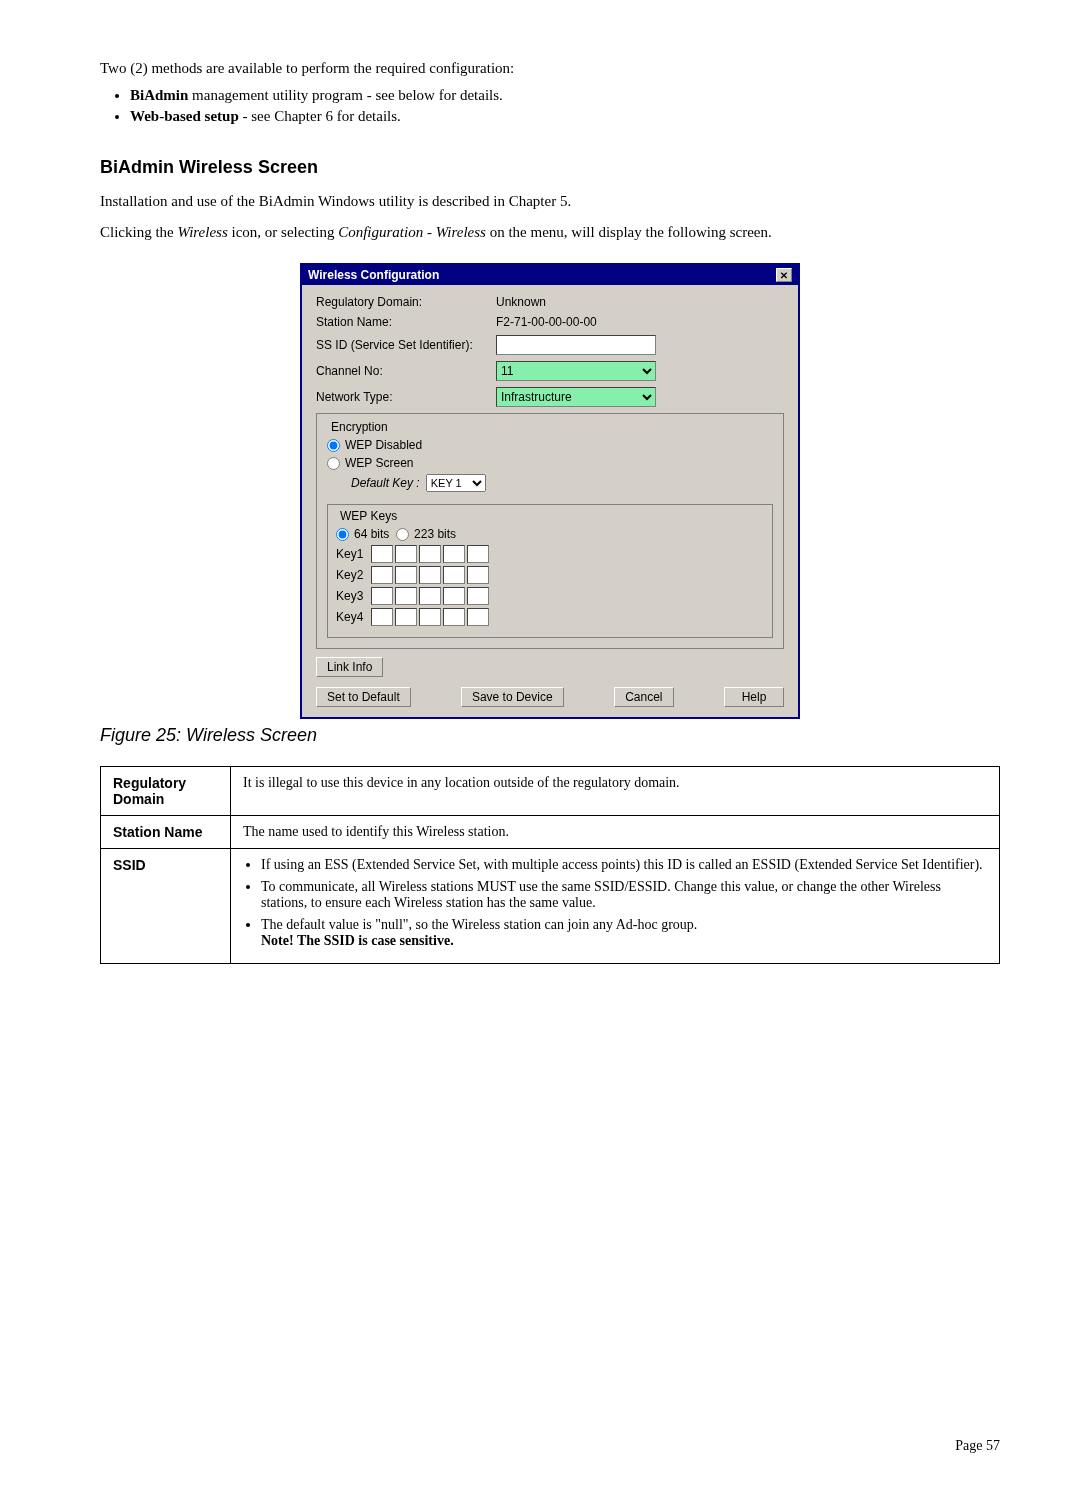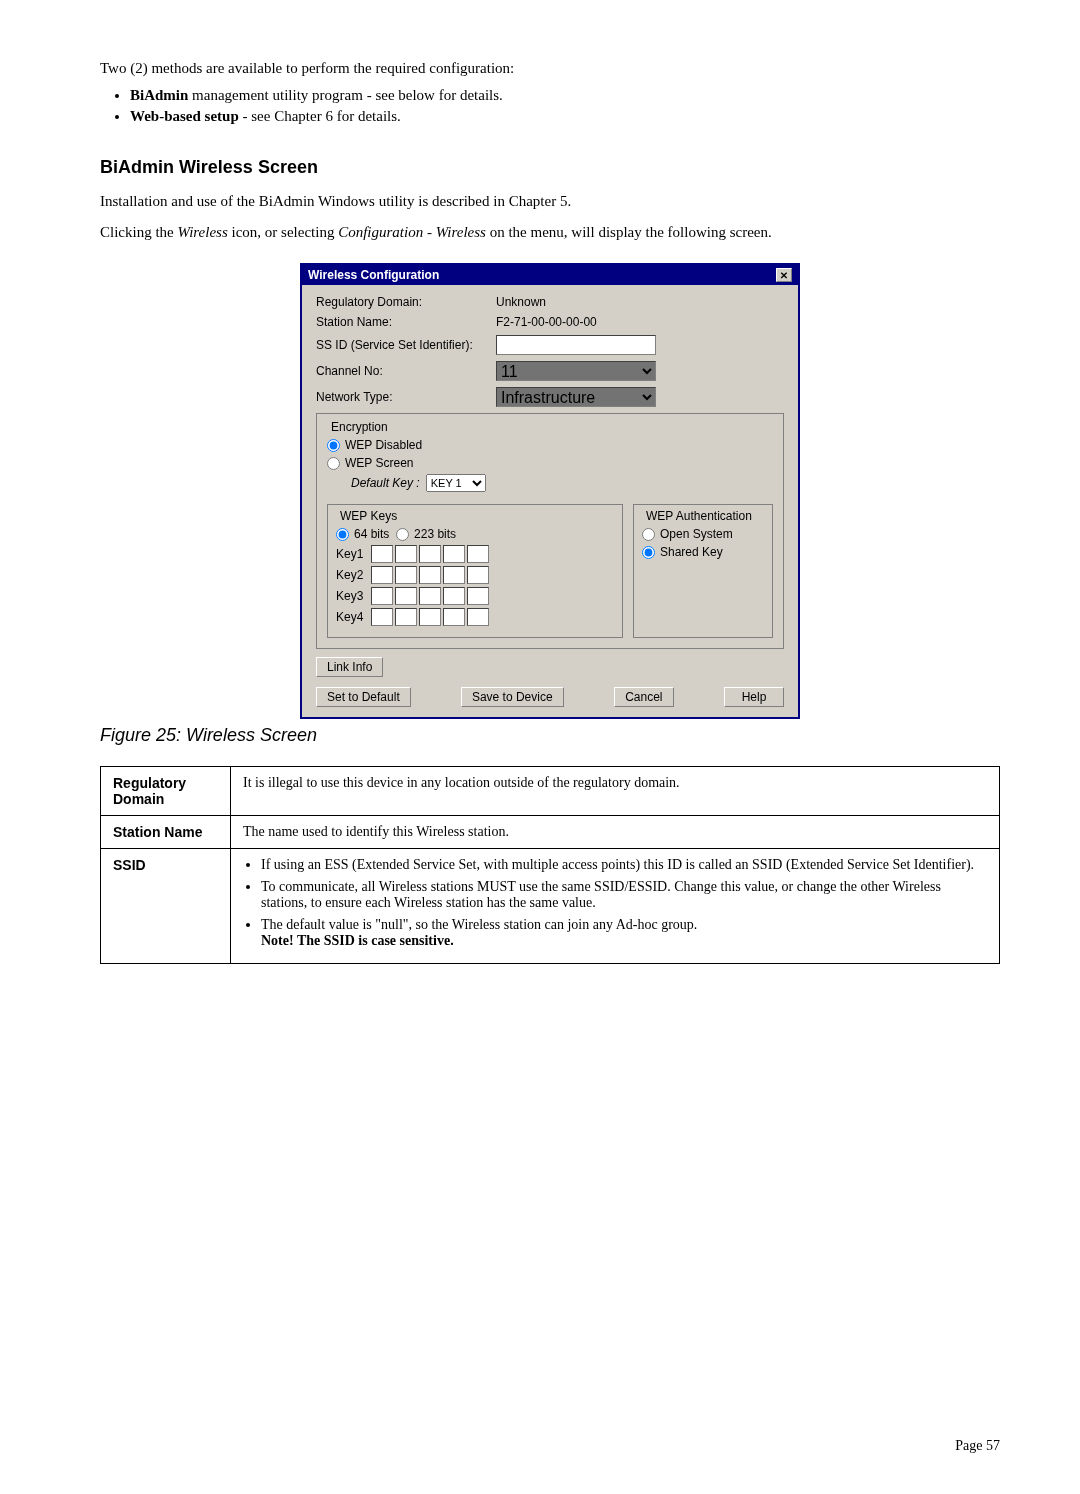--- a/index.html
+++ b/index.html
@@ -82,23 +82,23 @@
       border-left-color: #404040;
       background: #fff;
       height: 20px;
       font-size: 12px;
       padding: 0 3px;
     }
     .win-select {
       border: 1px solid #808080;
       border-top-color: #404040;
       border-left-color: #404040;
-      background: #737373;
+      background: #86efac;
       height: 20px;
-      font-size: 16px;
+      font-size: 12px;
       width: 160px;
     }
     .encryption-group {
       border: 1px solid #808080;
       padding: 6px 10px 10px 10px;
       margin-top: 6px;
       margin-bottom: 8px;
     }
     .group-legend {
       font-size: 12px;
@@ -326,31 +326,20 @@
             <div class="wep-key-row">
               <span class="wep-key-label">Key4</span>
               <div class="key-box"></div>
               <div class="key-box"></div>
               <div class="key-box"></div>
               <div class="key-box"></div>
               <div class="key-box"></div>
             </div>
           </div>
 
-          <div class="wep-auth-group">
-            <div class="group-legend">WEP Authentication</div>
-            <div class="radio-row">
-              <input type="radio" name="auth" style="">
-              <span>Open System</span>
-            </div>
-            <div class="radio-row">
-              <input type="radio" name="auth" checked="" style="">
-              <span>Shared Key</span>
-            </div>
-          </div>
         </div>
       </div>
 
       <div class="link-info-area">
         <button class="win-button">Link Info</button>
       </div>
 
       <div class="dialog-footer">
         <button class="win-button">Set to Default</button>
         <button class="win-button">Save to Device</button>
@@ -370,21 +359,21 @@
       <td>It is illegal to use this device in any location outside of the regulatory domain.</td>
     </tr>
     <tr>
       <td>Station Name</td>
       <td>The name used to identify this Wireless station.</td>
     </tr>
     <tr>
       <td>SSID</td>
       <td>
         <ul>
-          <li>If using an ESS (Extended Service Set, with multiple access points) this ID is called an SSID (Extended Service Set Identifier).</li>
+          <li>If using an ESS (Extended Service Set, with multiple access points) this ID is called an ESSID (Extended Service Set Identifier).</li>
           <li>To communicate, all Wireless stations MUST use the same SSID/ESSID. Change this value, or change the other Wireless stations, to ensure each Wireless station has the same value.</li>
           <li>The default value is "null", so the Wireless station can join any Ad-hoc group.<br><strong>Note! The SSID is case sensitive.</strong></li>
         </ul>
       </td>
     </tr>
   </tbody>
 </table>
 
 <div class="page-num">Page 57</div>
 

